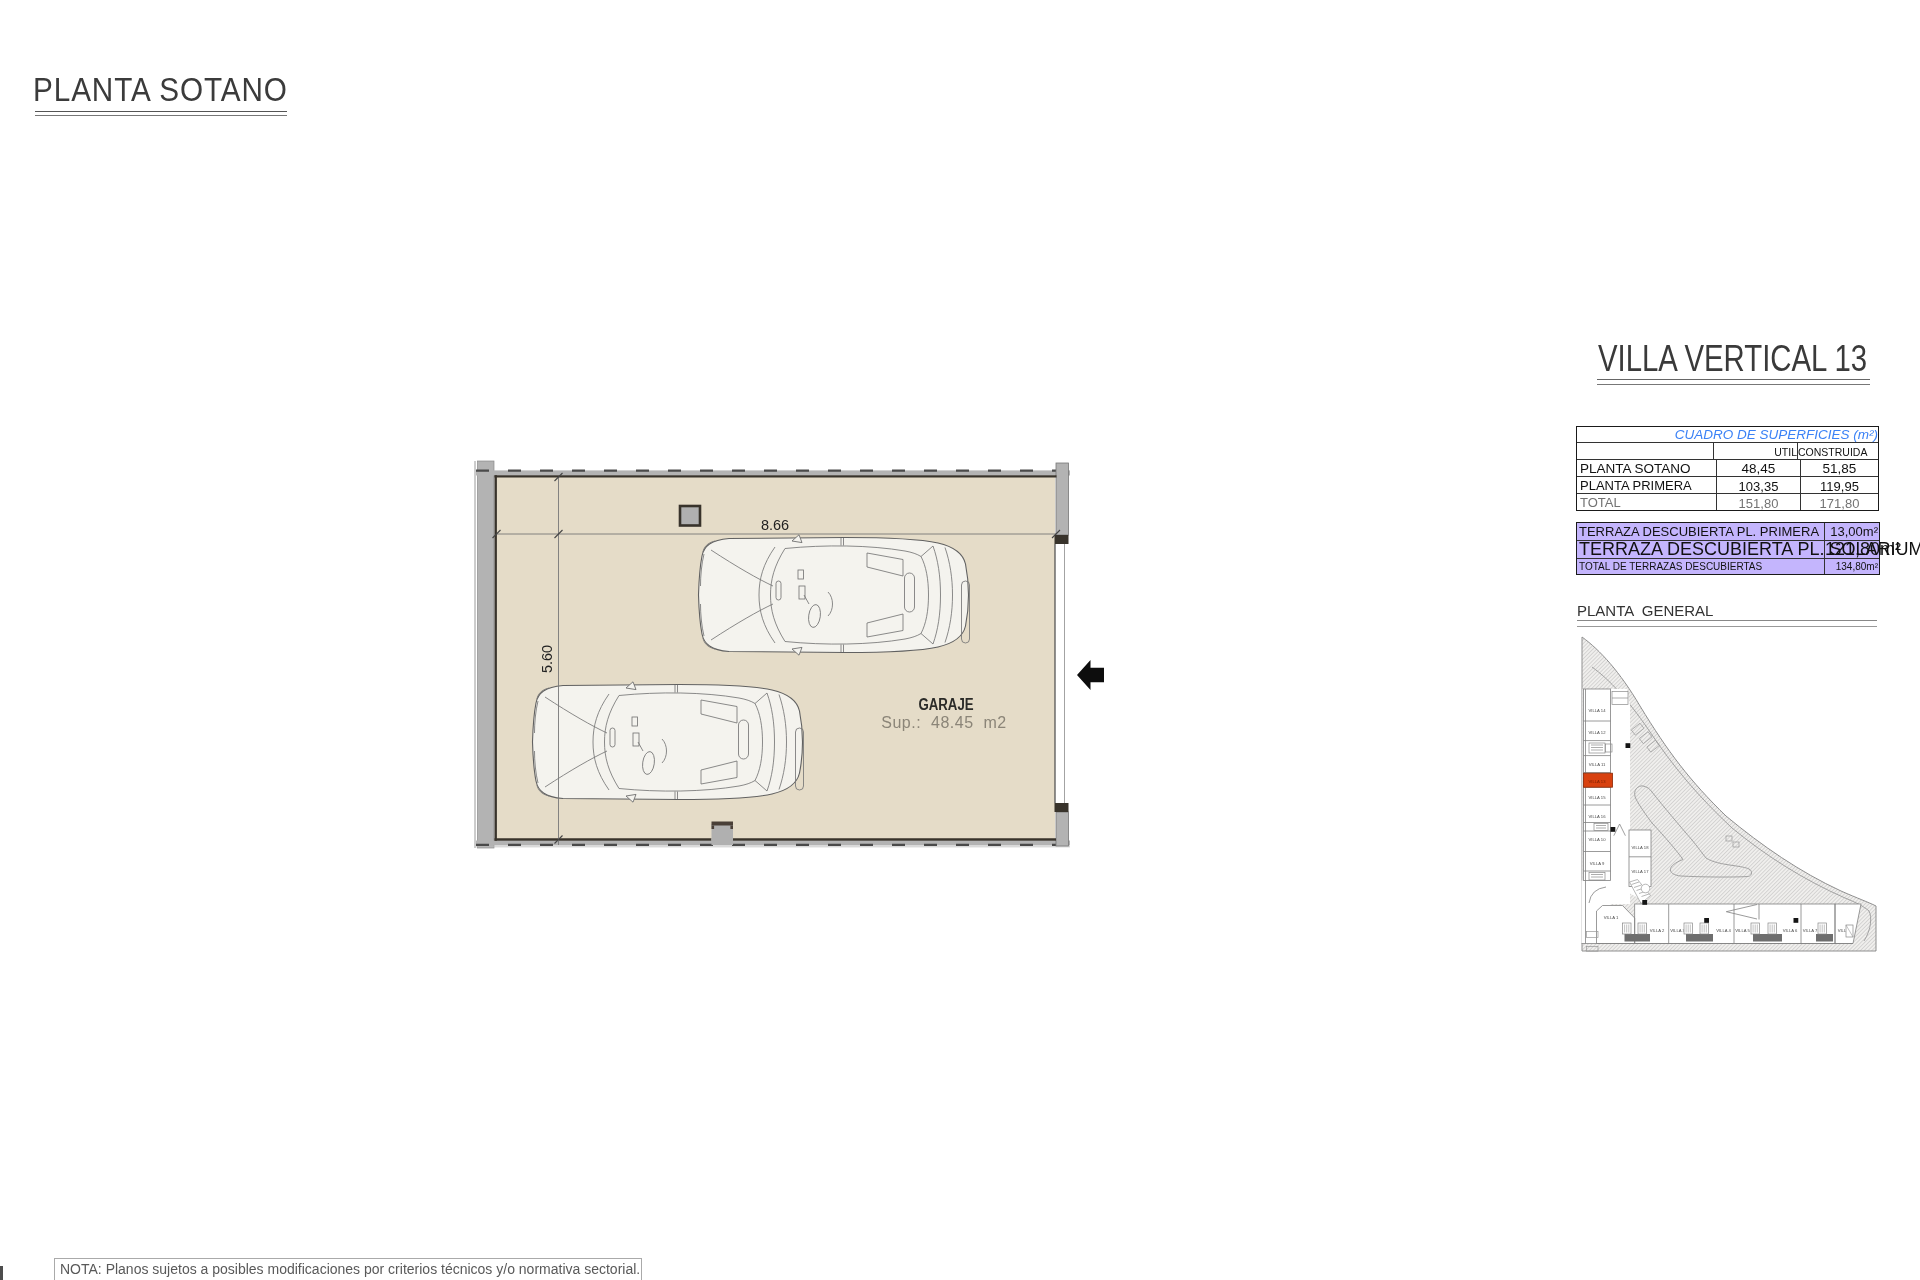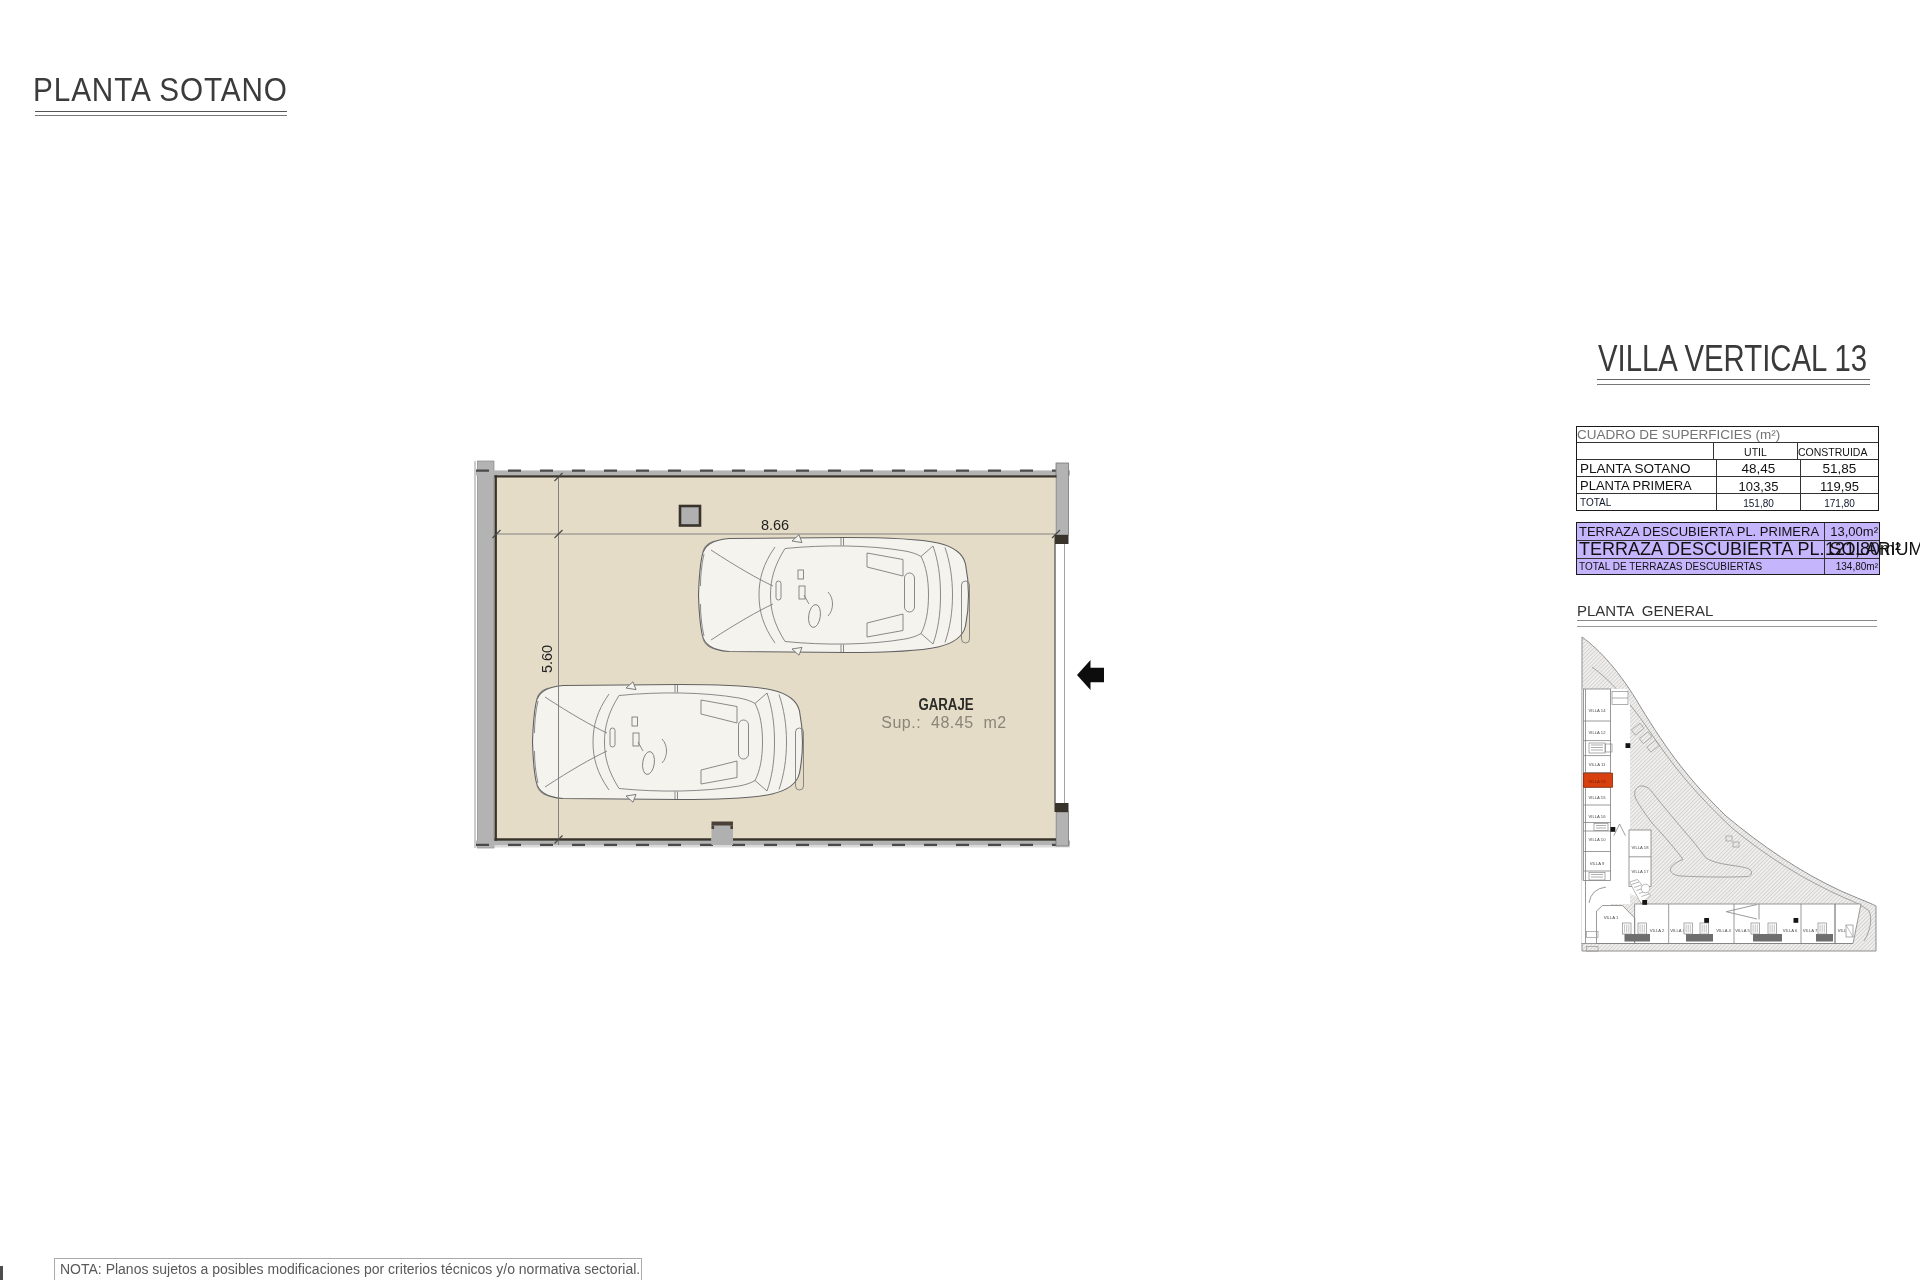--- a/index.html
+++ b/index.html
@@ -282,37 +282,37 @@
 </g>
 <line x1="1581.5" y1="943.5" x2="1853" y2="943.5" stroke="#818181" stroke-width="0.8"></line>
 </svg>
 
 <div class="abs" style="left:1598px;top:338px;font-size:36px;color:#3a3a3a;transform:scaleX(0.815);transform-origin:left top;white-space:nowrap;">VILLA VERTICAL 13</div>
 
 <div class="abs" style="left:1597px;top:378.5px;width:273px;height:1px;background:#666;"></div>
 <div class="abs" style="left:1597px;top:383.5px;width:273px;height:1.2px;background:#777;"></div>
 
 <div class="abs" style="left:1576px;top:425.5px;width:303px;border:1.6px solid #1a1a1a;box-sizing:border-box;background:#fff;">
- <div style="height:15px;border-bottom:1px solid #333;font-size:13.5px;color:#737373;text-align:left;line-height:15px;">CUADRO DE SUPERFICIES (m²)</div>
+ <div style="height:15px;border-bottom:1px solid #333;font-size:13.5px;color:#3b82f6;text-align:right;line-height:15px;font-style:italic;">CUADRO DE SUPERFICIES (m²)</div>
  <div style="display:flex;height:16px;border-bottom:1px solid #333;font-size:10.5px;color:#111;">
   <div style="width:136px;border-right:1px solid #333;"></div>
-  <div style="width:83px;border-right:1px solid #333;text-align:center;line-height:18px;">UTIL</div>
+  <div style="width:83px;border-right:1px solid #333;text-align:right;line-height:18px;">UTIL</div>
   <div style="flex:1;text-align:left;line-height:18px;">CONSTRUIDA</div>
  </div>
  <div style="display:flex;height:16px;border-bottom:1px solid #333;font-size:13.5px;color:#111;">
   <div style="width:136px;border-right:1px solid #333;padding-left:3px;line-height:17px;">PLANTA SOTANO</div>
   <div style="width:83px;border-right:1px solid #333;text-align:center;line-height:17px;">48,45</div>
   <div style="flex:1;text-align:center;line-height:17px;">51,85</div>
  </div>
  <div style="display:flex;height:16px;border-bottom:1px solid #333;font-size:13px;color:#111;">
   <div style="width:136px;border-right:1px solid #333;padding-left:3px;line-height:17px;">PLANTA PRIMERA</div>
   <div style="width:83px;border-right:1px solid #333;text-align:center;line-height:19px;">103,35</div>
   <div style="flex:1;text-align:center;line-height:19px;">119,95</div>
  </div>
- <div style="display:flex;height:16px;font-size:10px;color:#0f172a;">
+ <div style="display:flex;height:16px;font-size:13px;color:#737373;">
   <div style="width:136px;border-right:1px solid #333;padding-left:3px;line-height:17px;">TOTAL</div>
   <div style="width:83px;border-right:1px solid #333;text-align:center;line-height:19px;">151,80</div>
   <div style="flex:1;text-align:center;line-height:19px;">171,80</div>
  </div>
 </div>
 
 <div class="abs" style="left:1576px;top:521.5px;width:304px;border:1.6px solid #1a1a1a;box-sizing:border-box;background:#c4b5fd;">
  <div style="display:flex;height:17.5px;border-bottom:1px solid #333;font-size:13px;color:#111;">
   <div style="width:245px;border-right:1px solid #333;padding-left:2px;line-height:17.5px;white-space:nowrap;">TERRAZA DESCUBIERTA PL. PRIMERA</div>
   <div style="flex:1;text-align:right;line-height:17.5px;padding-right:1px;">13,00m²</div>

